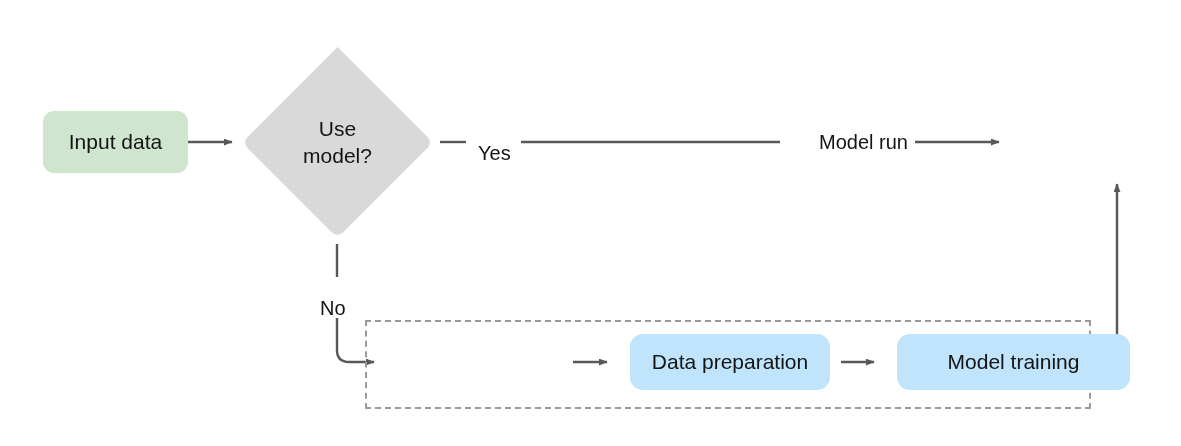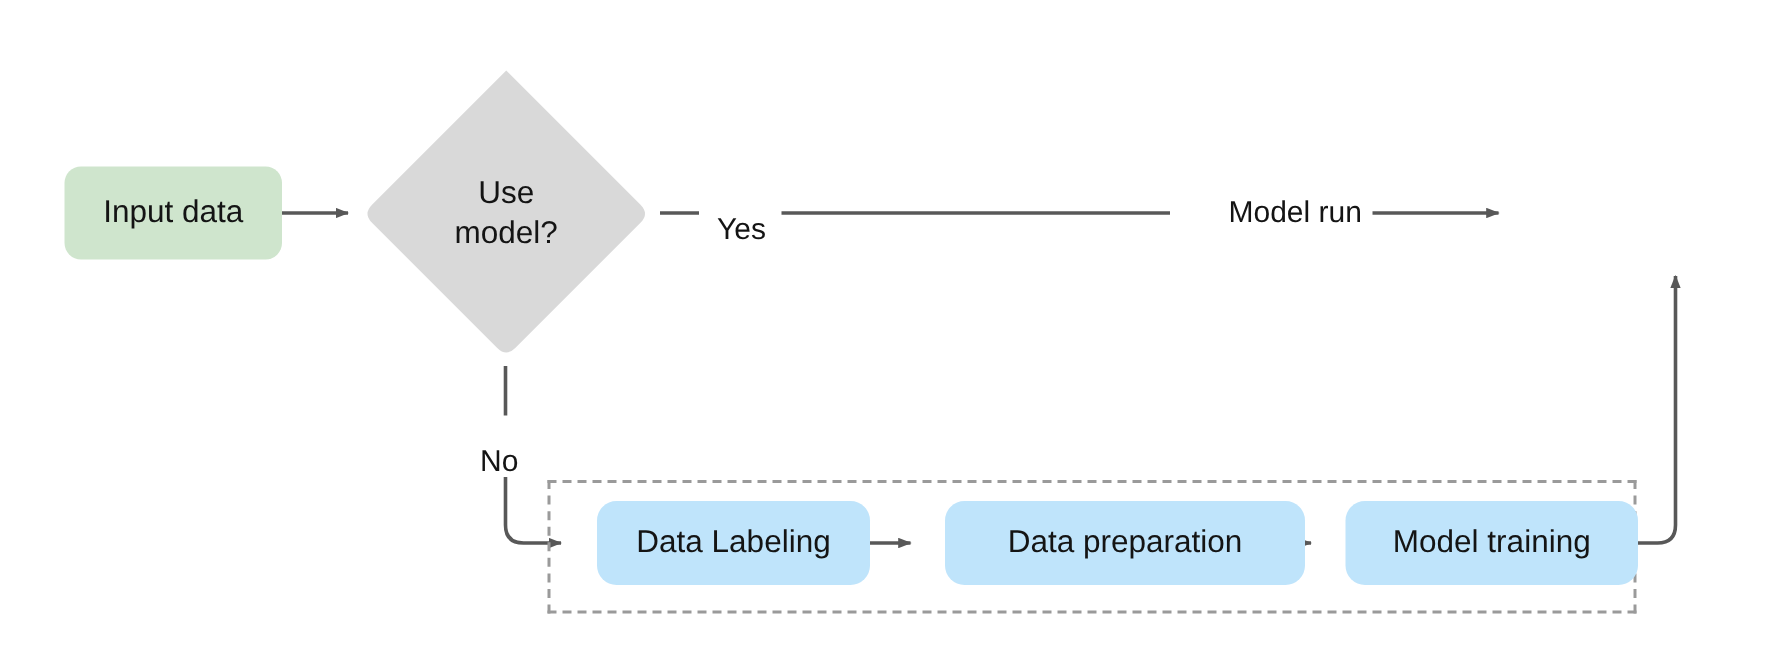--- a/index.html
+++ b/index.html
@@ -134,19 +134,18 @@
     </div>
   </div>
 
   <div class="edge-label" style="left:471px; top:132px;margin-top:11px;">Yes</div>
 
   <div class="edge-label" style="left:784px; top:132px;margin-left:28px;">Model run</div>
 
   <div class="edge-label" style="left:313px; top:298px;">No</div>
 
 
-  <div class="node node-blue" style="left:380px; top:334px; width:182px; height:56px;">Data Labeling</div>
 
-  <div class="node node-blue" style="left:612px; top:334px; width:240px; height:56px;">Data preparation</div>
+  <div class="node node-blue" style="left:612px; top:334px; width:200px; height:56px;">Data preparation</div>
 
-  <div class="node node-blue" style="left:879px; top:334px; width:195px; height:56px;">Model training</div>
+  <div class="node node-blue" style="left:879px; top:334px; width:233px; height:56px;">Model training</div>
 
 </div>
 
 </body></html>

